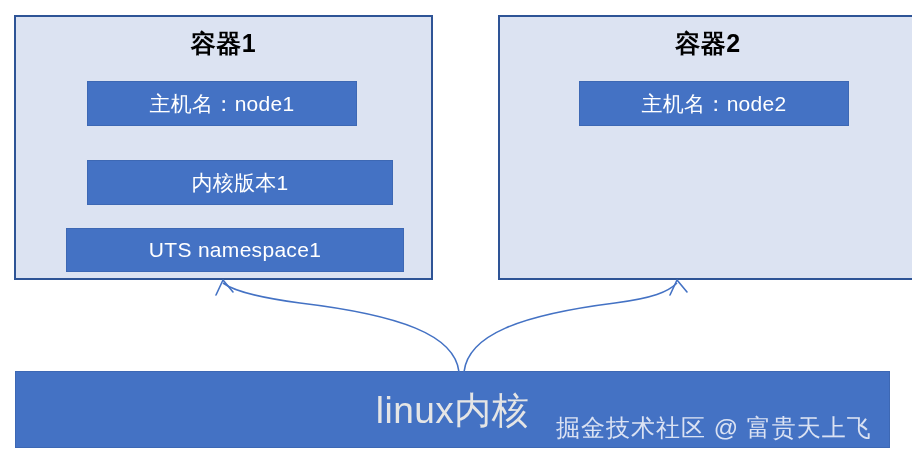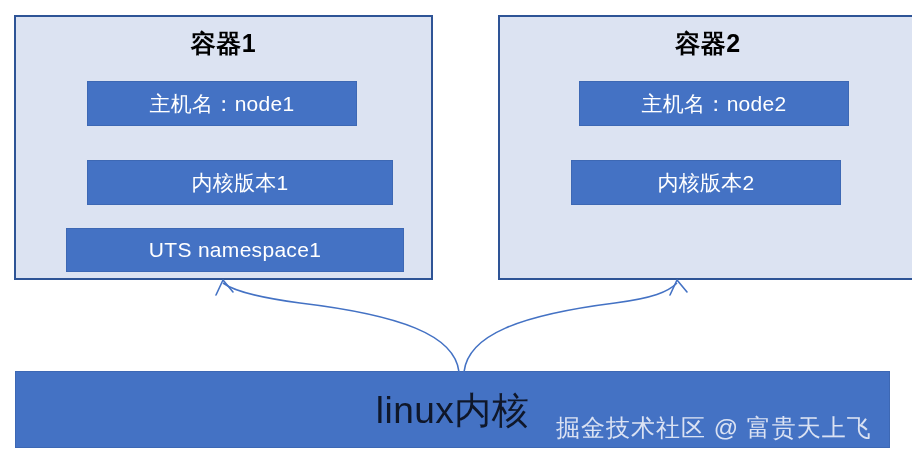--- a/index.html
+++ b/index.html
@@ -75,21 +75,21 @@
     border: 1px solid #3d68b4;
     box-sizing: border-box;
   }
   #kernel-label {
     position: absolute;
     left: 0;
     right: 0;
     top: 50%;
     transform: translateY(-50%);
     text-align: center;
-    color: #0f172a;
+    color: #e5e5e5;
     font-size: 37px;
     letter-spacing: 0.5px;
     line-height: 1;
   }
 
   
   #watermark {
     position: absolute;
     left: 556px;
     top: 416px;
@@ -124,21 +124,20 @@
     <div class="inner-box" id="c1-kernel">内核版本1</div>
 
     <div class="inner-box" id="c1-uts">UTS namespace1</div>
   </div>
 
   <div class="container-panel" id="container-2">
     <div class="container-title">容器2</div>
 
     <div class="inner-box" id="c2-hostname">主机名：node2</div>
 
-    <div class="inner-box" id="c2-kernel">内核版本2</div>
 
   </div>
 
   <div id="kernel-bar">
     <div id="kernel-label">linux内核</div>
   </div>
 
   <div id="watermark">掘金技术社区 @ 富贵天上飞</div>
 
   <svg id="arrows" viewBox="0 0 912 461">

